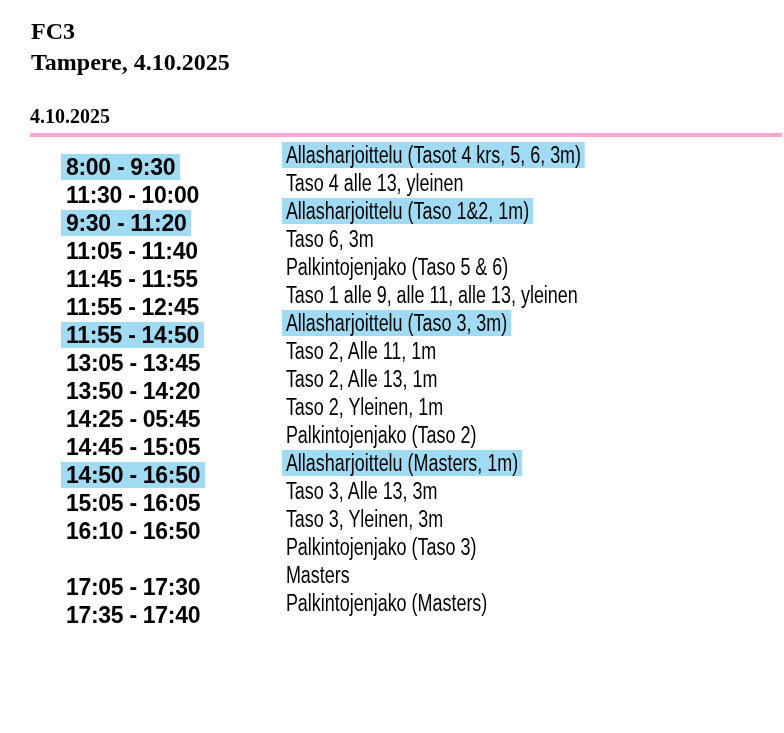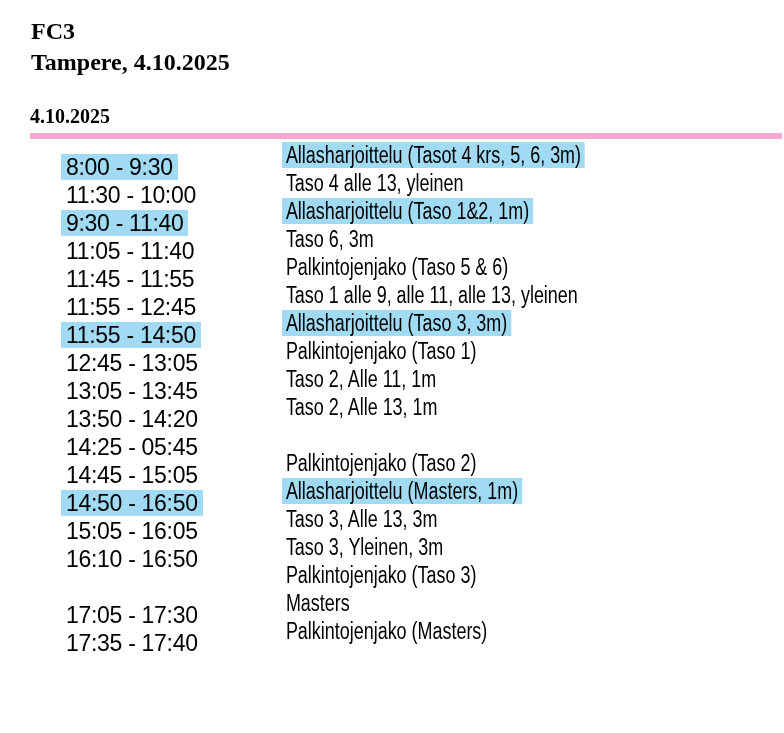--- a/index.html
+++ b/index.html
@@ -28,21 +28,21 @@
   .section-header {
     position: absolute;
     left: 30px;
     right: 2px;
     top: 104px;
     font-family: "Liberation Serif", serif;
     font-weight: bold;
     font-size: 20px;
     line-height: 25px;
     padding-bottom: 4px;
-    border-bottom: 6px solid #f9a8d4;
+    border-bottom: 4px solid #f9a8d4;
     white-space: nowrap;
   }
   .rows {
     position: absolute;
     left: 0;
     top: 141px;
     width: 784px;
     font-family: "Liberation Sans", sans-serif;
   }
   .row {
@@ -60,21 +60,21 @@
   .event-cell { left: 282px; }
   .cell-inner {
     display: inline-block;
     white-space: nowrap;
     font-size: 23px;
     line-height: 26px;
     padding: 0 5px;
     background: transparent;
   }
   .time-cell .cell-inner {
-    font-weight: normal;
+    font-weight: bold;
     letter-spacing: -0.3px;
     margin-top: 24px;
   }
   .event-cell .cell-inner {
     transform: scaleX(0.78);
     transform-origin: 0 50%;
   }
   .row.hl .cell-inner {
     background: var(--hl, #A0DAF3);
   }
@@ -102,21 +102,21 @@
       <div class="row">
         <span class="cell time-cell">
           <span class="cell-inner">11:30 - 10:00</span>
         </span>
         <span class="cell event-cell">
           <span class="cell-inner">Taso 4 alle 13, yleinen</span>
         </span>
       </div>
       <div class="row hl">
         <span class="cell time-cell">
-          <span class="cell-inner">9:30 - 11:40</span>
+          <span class="cell-inner">9:30 - 11:20</span>
         </span>
         <span class="cell event-cell">
           <span class="cell-inner">Allasharjoittelu (Taso 1&amp;2, 1m)</span>
         </span>
       </div>
       <div class="row">
         <span class="cell time-cell">
           <span class="cell-inner">11:05 - 11:40</span>
         </span>
         <span class="cell event-cell">
@@ -142,45 +142,40 @@
       <div class="row hl">
         <span class="cell time-cell">
           <span class="cell-inner">11:55 - 14:50</span>
         </span>
         <span class="cell event-cell">
           <span class="cell-inner">Allasharjoittelu (Taso 3, 3m)</span>
         </span>
       </div>
       <div class="row">
         <span class="cell time-cell">
-          <span class="cell-inner">12:45 - 13:05</span>
-        </span>
-        <span class="cell event-cell">
-          <span class="cell-inner">Palkintojenjako (Taso 1)</span>
-        </span>
-      </div>
-      <div class="row">
-        <span class="cell time-cell">
           <span class="cell-inner">13:05 - 13:45</span>
         </span>
         <span class="cell event-cell">
           <span class="cell-inner">Taso 2, Alle 11, 1m</span>
         </span>
       </div>
       <div class="row">
         <span class="cell time-cell">
           <span class="cell-inner">13:50 - 14:20</span>
         </span>
         <span class="cell event-cell">
           <span class="cell-inner">Taso 2, Alle 13, 1m</span>
         </span>
       </div>
       <div class="row">
         <span class="cell time-cell">
           <span class="cell-inner">14:25 - 05:45</span>
+        </span>
+        <span class="cell event-cell">
+          <span class="cell-inner">Taso 2, Yleinen, 1m</span>
         </span>
       </div>
       <div class="row">
         <span class="cell time-cell">
           <span class="cell-inner">14:45 - 15:05</span>
         </span>
         <span class="cell event-cell">
           <span class="cell-inner">Palkintojenjako (Taso 2)</span>
         </span>
       </div>

